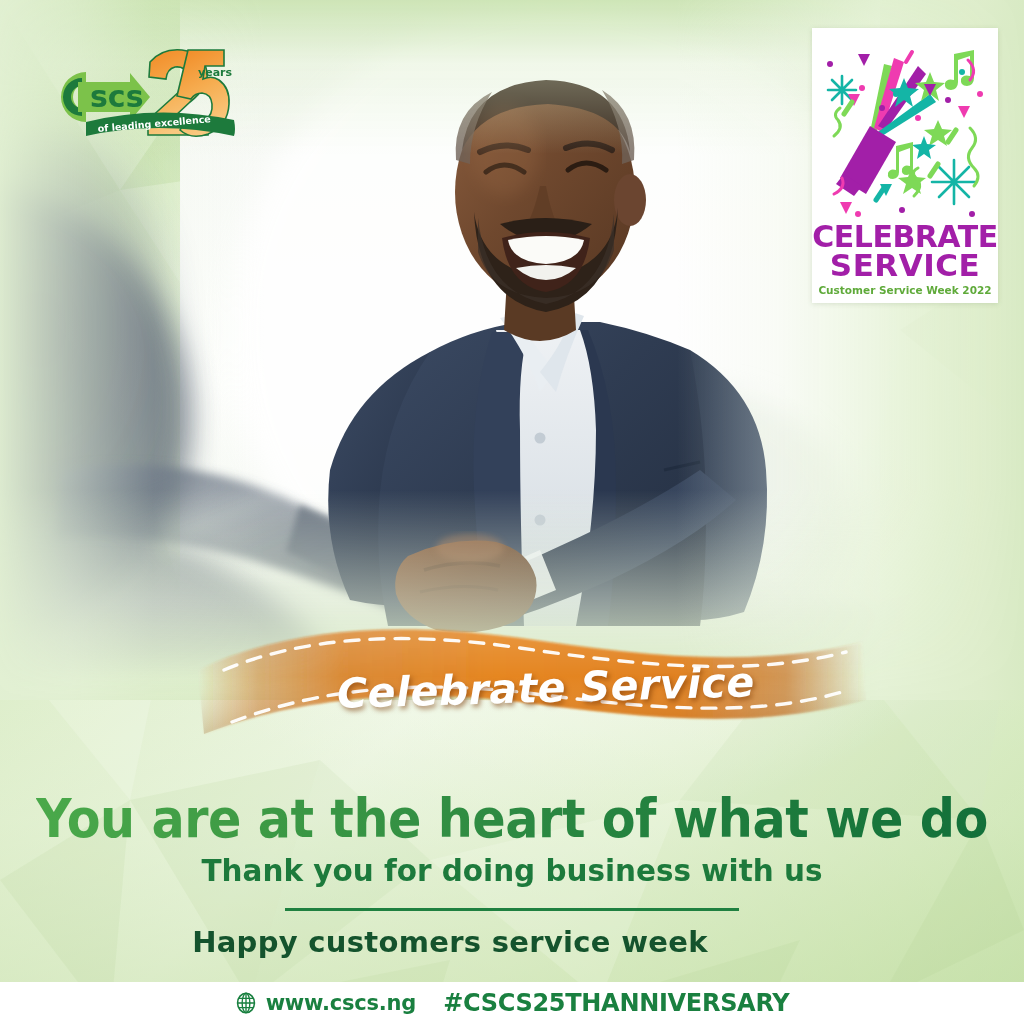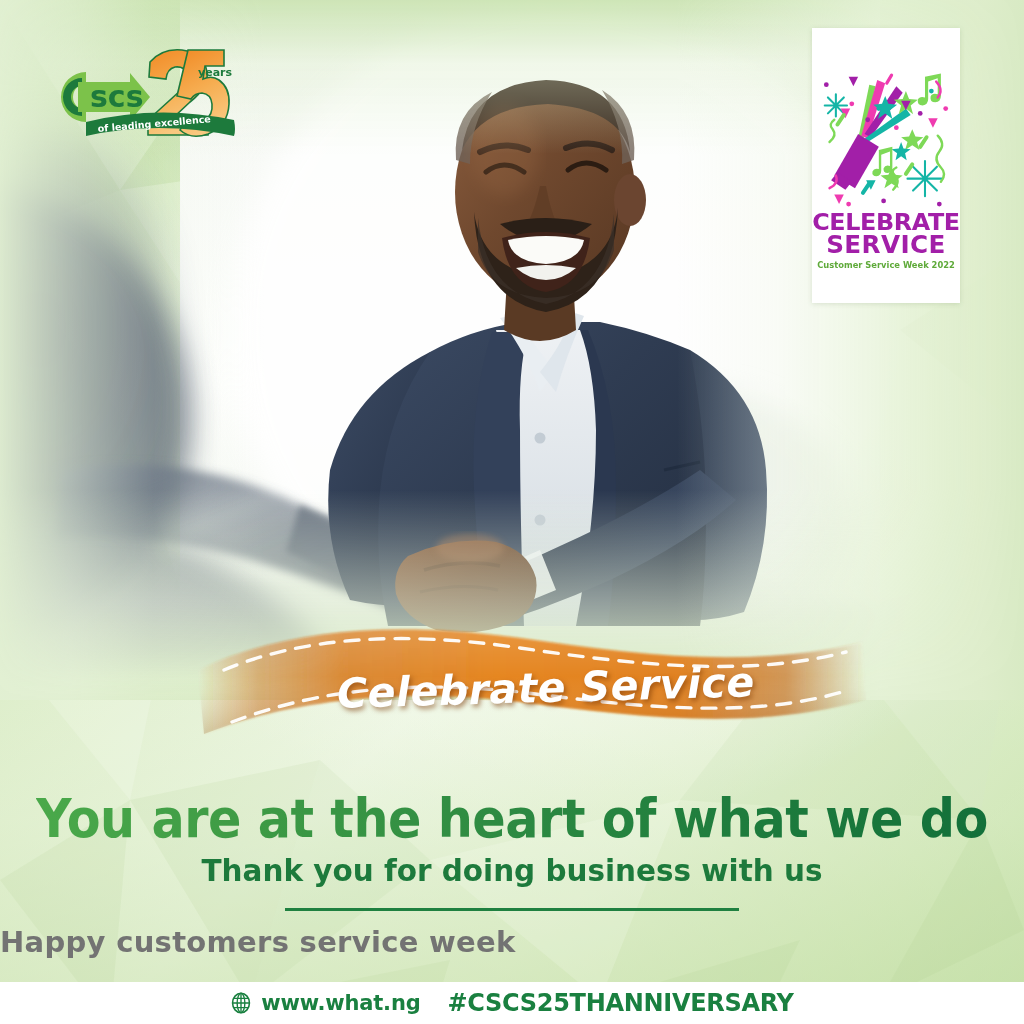--- a/index.html
+++ b/index.html
@@ -69,21 +69,21 @@
     width: 208px;
     height: 102px;
   }
   .cscs-logo svg { width: 100%; height: 100%; display: block; }
 
   
   .cs-badge {
     position: absolute;
     left: 812px;
     top: 28px;
-    width: 148px;
+    width: 186px;
     height: 275px;
     background: #ffffff;
     box-shadow: 0 1px 5px rgba(80,110,60,0.18);
   }
   .cs-badge svg { width: 100%; height: 100%; display: block; }
 
   
   .ribbon {
     position: absolute;
     left: 190px;
@@ -150,25 +150,25 @@
     top: 908px;
     width: 454px;
     height: 3px;
     background: #1f8040;
   }
   .tagline {
     position: absolute;
     left: 0;
     top: 925px;
     width: 900px;
-    text-align: left;
+    text-align: center;
     font-family: "DejaVu Sans", sans-serif;
     font-weight: bold;
     font-size: 29px;
-    color: #737373;
+    color: #14532d;
     letter-spacing: 0.3px;
   }
 
   
   .footer {
     position: absolute;
     left: 0;
     top: 982px;
     width: 1024px;
     height: 42px;
@@ -556,17 +556,17 @@
   <div class="divider"></div>
   <div class="tagline">Happy customers service week</div>
 
   <div class="footer">
     <svg class="globe-icon" viewBox="0 0 24 24">
       <ellipse cx="12" cy="12" rx="9.2" ry="10.6" fill="none" stroke="#1a8040" stroke-width="1.7"></ellipse>
       <ellipse cx="12" cy="12" rx="4.2" ry="10.6" fill="none" stroke="#1a8040" stroke-width="1.5"></ellipse>
       <path d="M2.8,12 L21.2,12 M4.2,7 L19.8,7 M4.2,17 L19.8,17" stroke="#1a8040" stroke-width="1.5" fill="none"></path>
       <path d="M12,1.4 L12,22.6" stroke="#1a8040" stroke-width="1.5"></path>
     </svg>
-    <span class="footer-url">www.what.ng</span>
+    <span class="footer-url">www.cscs.ng</span>
     <span class="footer-tag">#CSCS25THANNIVERSARY</span>
   </div>
 
 </div>
 
 </body></html>

